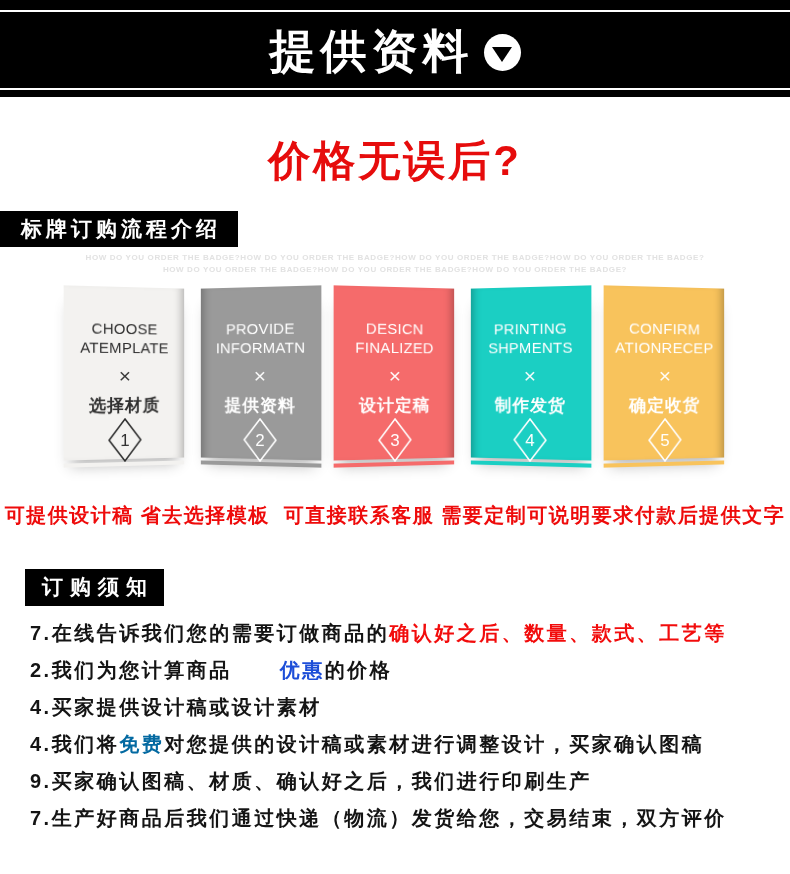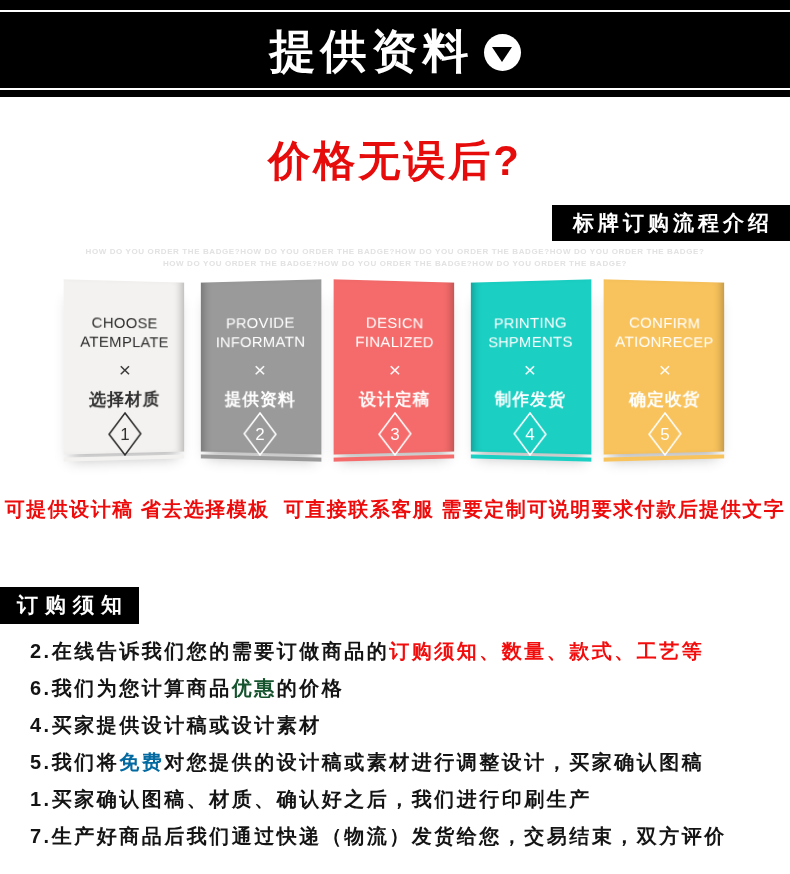--- a/index.html
+++ b/index.html
@@ -31,21 +31,21 @@
     width:0; height:0; margin-top:3px;
     border-left:10px solid transparent; border-right:10px solid transparent;
     border-top:15px solid #000;
   }
 
   
   .how-heading {
     margin-top:40px; text-align:center;
     font-size:42px; font-weight:700; letter-spacing:3px; line-height:1.15;
   }
-  .intro-badge-row { text-align:right; margin-top:20px; }
+  .intro-badge-row { text-align:left; margin-top:26px; }
   .intro-badge {
     display:inline-block; background:#000; color:#fff;
     font-size:21px; font-weight:700; letter-spacing:4px;
     padding:5px 17px 6px 21px; line-height:1.2;
   }
   .watermark {
     margin-top:5px; text-align:center;
     font-size:8px; line-height:12px; letter-spacing:0.6px;
     color:#e2e2e2; font-weight:700;
   }
@@ -79,21 +79,21 @@
     font-size:17px; line-height:1; padding-top:1px;
   }
 
   
   .notice {
     margin-top:15px; text-align:center; white-space:pre;
     font-size:20px; letter-spacing:1.5px; font-weight:700;
   }
 
   
-  .notes-badge-row { margin-top:64px; }
+  .notes-badge-row { margin-top:40px; padding-left:25px; }
   .notes-badge {
     display:inline-block; background:#000; color:#fff;
     font-size:21px; font-weight:700; letter-spacing:7px;
     padding:5px 10px 6px 17px; line-height:1.2;
   }
   .notes-list { list-style:none; margin-top:9px; padding-left:30px; }
   .notes-list li {
     height:37px; display:flex; align-items:center; white-space:nowrap;
     font-size:20px; letter-spacing:2.5px; color:#141414; font-weight:700;
   }
@@ -227,41 +227,41 @@
 </div>
 
 <div class="notice" style="color: rgb(238, 11, 11);">可提供设计稿 省去选择模板  可直接联系客服 需要定制可说明要求付款后提供文字</div>
 
 <div class="notes-badge-row">
   <span class="notes-badge">订购须知</span>
 </div>
 
 <ul class="notes-list">
   <li>
-      <span>2.在线告诉我们您的需要订做商品的</span>
-      <span class="seg-red" style="color: rgb(242, 12, 12);">订购须知、数量、款式、工艺等</span>
-      <span></span>
-    </li>
-  <li>
-      <span>6.我们为您计算商品</span>
-      <span class="seg-red" style="color: #14532d;">优惠</span>
+      <span>7.在线告诉我们您的需要订做商品的</span>
+      <span class="seg-red" style="color: rgb(242, 12, 12);">确认好之后、数量、款式、工艺等</span>
+      <span></span>
+    </li>
+  <li>
+      <span>2.我们为您计算商品</span>
+      <span class="seg-red" style="color: #1d4ed8; margin-left: 48px;">优惠</span>
       <span>的价格</span>
     </li>
   <li>
       <span>4.买家提供设计稿或设计素材</span>
       <span class="seg-red" style="color: rgb(242, 12, 12);"></span>
       <span></span>
     </li>
   <li>
-      <span>5.我们将</span>
+      <span>4.我们将</span>
       <span class="seg-red" style="color: #0369a1;">免费</span>
       <span>对您提供的设计稿或素材进行调整设计，买家确认图稿</span>
     </li>
   <li>
-      <span>1.买家确认图稿、材质、确认好之后，我们进行印刷生产</span>
+      <span>9.买家确认图稿、材质、确认好之后，我们进行印刷生产</span>
       <span class="seg-red" style="color: rgb(242, 12, 12);"></span>
       <span></span>
     </li>
   <li>
       <span>7.生产好商品后我们通过快递（物流）发货给您，交易结束，双方评价</span>
       <span class="seg-red" style="color: rgb(242, 12, 12);"></span>
       <span></span>
     </li>
 </ul>
 

